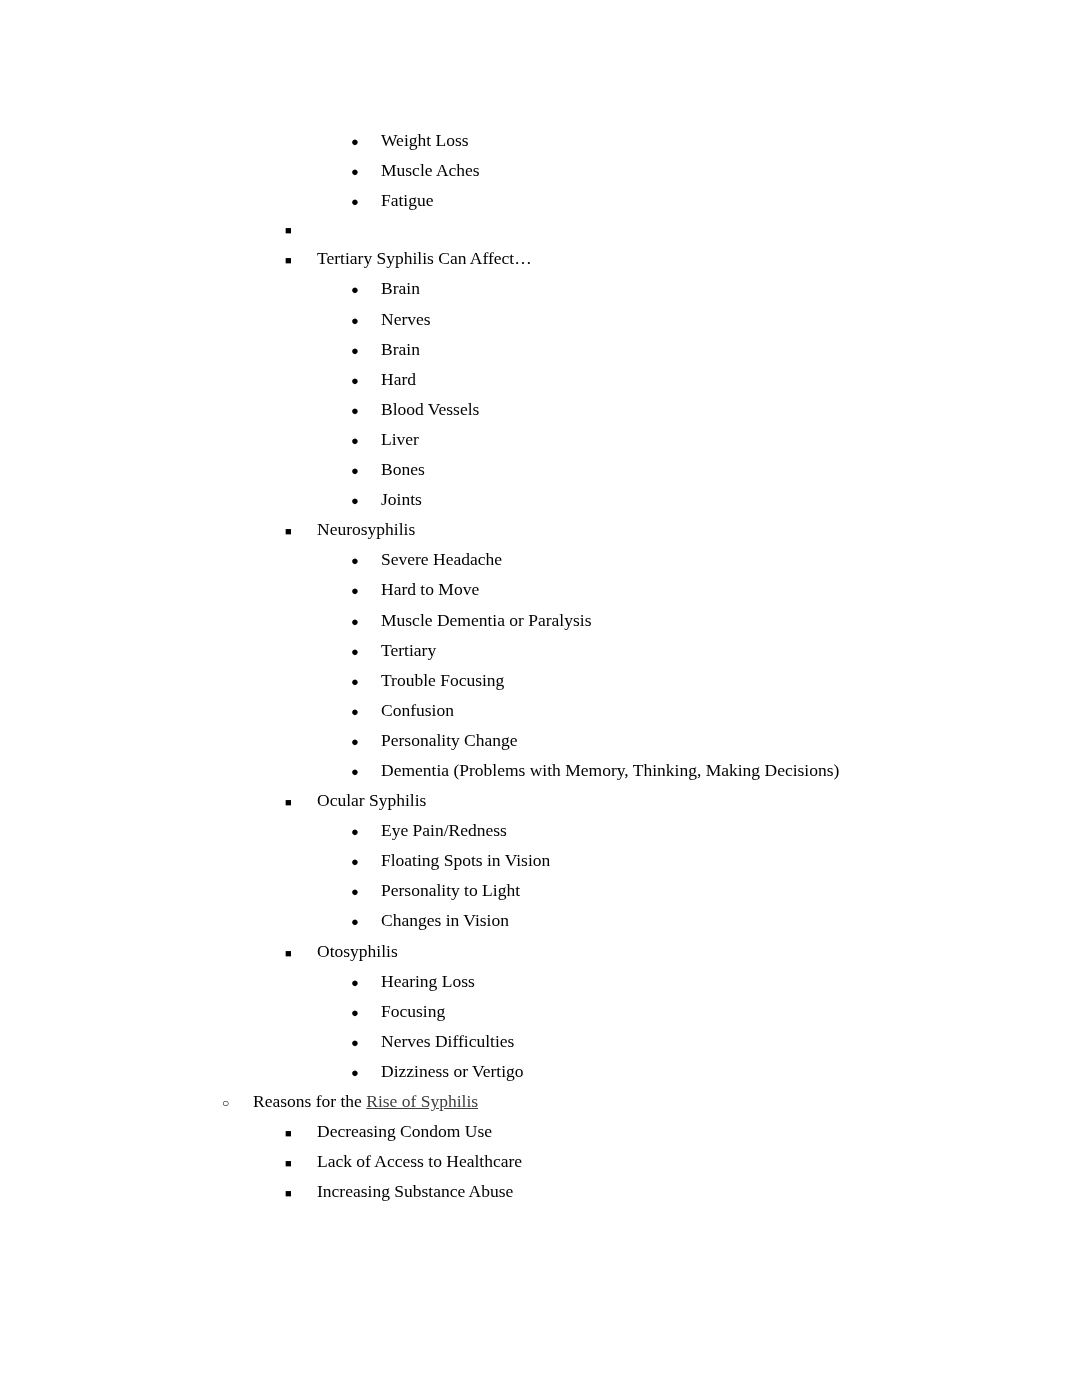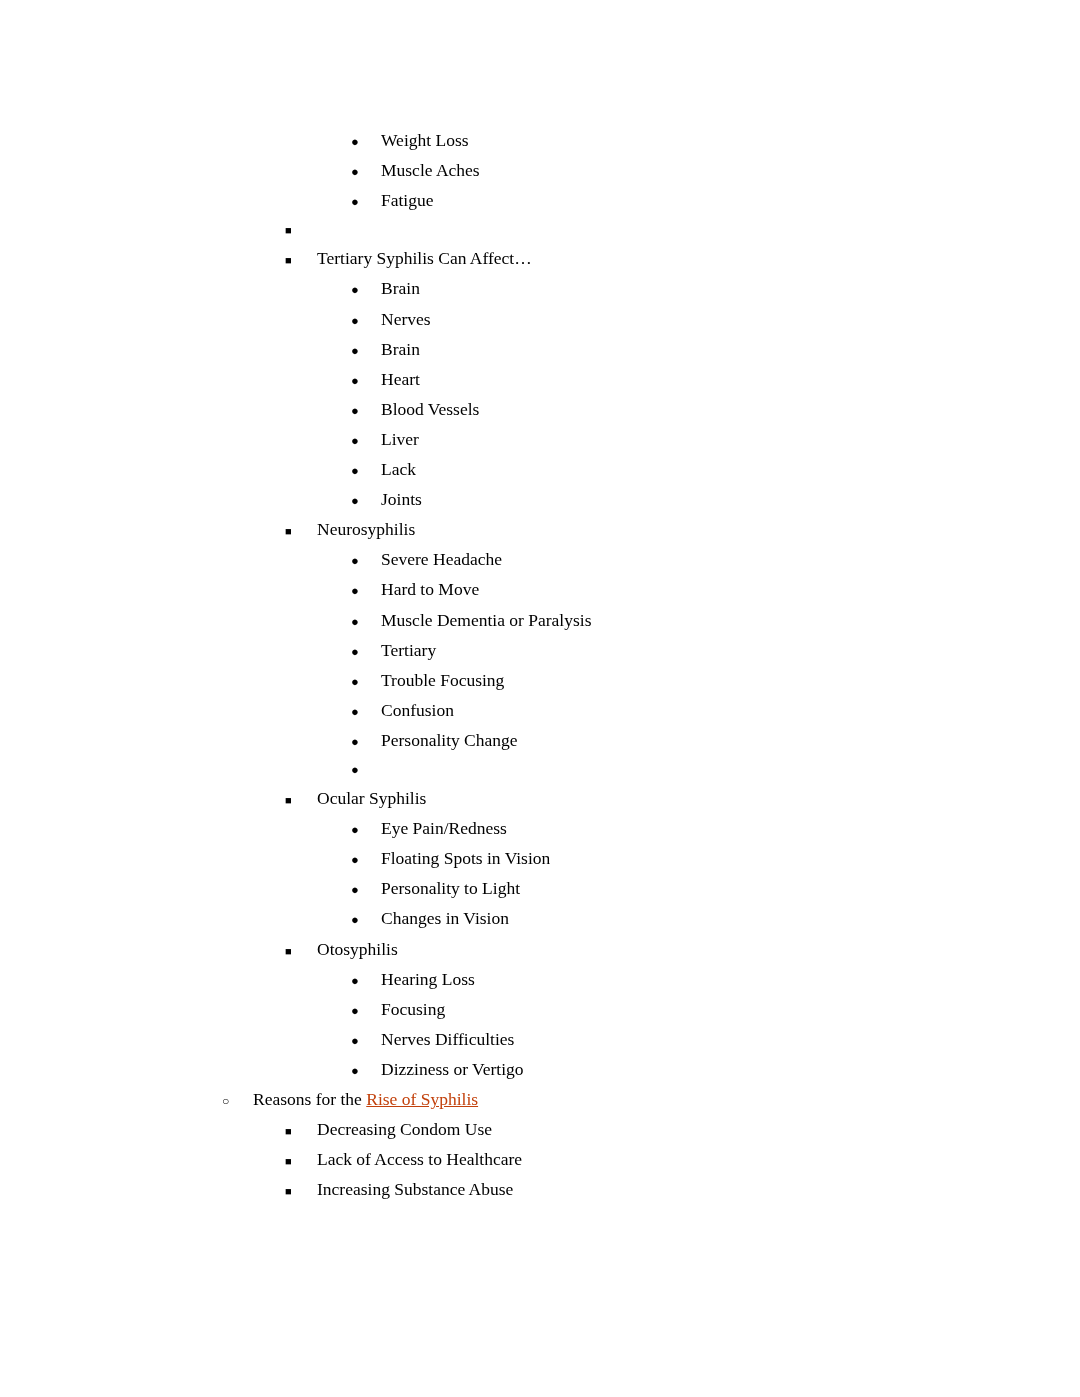--- a/index.html
+++ b/index.html
@@ -67,42 +67,42 @@
 <div class="page">
   <div class="doc-content" id="outline-list">
       <div class="row lvl3"><span class="bullet">●</span><span class="txt">Weight Loss</span></div>
       <div class="row lvl3"><span class="bullet">●</span><span class="txt">Muscle Aches</span></div>
       <div class="row lvl3"><span class="bullet">●</span><span class="txt">Fatigue</span></div>
       <div class="row lvl2"><span class="bullet">■</span></div>
       <div class="row lvl2"><span class="bullet">■</span><span class="txt">Tertiary Syphilis Can Affect…</span></div>
       <div class="row lvl3"><span class="bullet">●</span><span class="txt">Brain</span></div>
       <div class="row lvl3"><span class="bullet">●</span><span class="txt">Nerves</span></div>
       <div class="row lvl3"><span class="bullet">●</span><span class="txt">Brain</span></div>
-      <div class="row lvl3"><span class="bullet">●</span><span class="txt">Heart</span></div>
+      <div class="row lvl3"><span class="bullet">●</span><span class="txt">Hard</span></div>
       <div class="row lvl3"><span class="bullet">●</span><span class="txt">Blood Vessels</span></div>
       <div class="row lvl3"><span class="bullet">●</span><span class="txt">Liver</span></div>
-      <div class="row lvl3"><span class="bullet">●</span><span class="txt">Lack</span></div>
+      <div class="row lvl3"><span class="bullet">●</span><span class="txt">Bones</span></div>
       <div class="row lvl3"><span class="bullet">●</span><span class="txt">Joints</span></div>
       <div class="row lvl2"><span class="bullet">■</span><span class="txt">Neurosyphilis</span></div>
       <div class="row lvl3"><span class="bullet">●</span><span class="txt">Severe Headache</span></div>
       <div class="row lvl3"><span class="bullet">●</span><span class="txt">Hard to Move</span></div>
       <div class="row lvl3"><span class="bullet">●</span><span class="txt">Muscle Dementia or Paralysis</span></div>
       <div class="row lvl3"><span class="bullet">●</span><span class="txt">Tertiary</span></div>
       <div class="row lvl3"><span class="bullet">●</span><span class="txt">Trouble Focusing</span></div>
       <div class="row lvl3"><span class="bullet">●</span><span class="txt">Confusion</span></div>
       <div class="row lvl3"><span class="bullet">●</span><span class="txt">Personality Change</span></div>
-      <div class="row lvl3"><span class="bullet">●</span></div>
+      <div class="row lvl3"><span class="bullet">●</span><span class="txt">Dementia (Problems with Memory, Thinking, Making Decisions)</span></div>
       <div class="row lvl2"><span class="bullet">■</span><span class="txt">Ocular Syphilis</span></div>
       <div class="row lvl3"><span class="bullet">●</span><span class="txt">Eye Pain/Redness</span></div>
       <div class="row lvl3"><span class="bullet">●</span><span class="txt">Floating Spots in Vision</span></div>
       <div class="row lvl3"><span class="bullet">●</span><span class="txt">Personality to Light</span></div>
       <div class="row lvl3"><span class="bullet">●</span><span class="txt">Changes in Vision</span></div>
       <div class="row lvl2"><span class="bullet">■</span><span class="txt">Otosyphilis</span></div>
       <div class="row lvl3"><span class="bullet">●</span><span class="txt">Hearing Loss</span></div>
       <div class="row lvl3"><span class="bullet">●</span><span class="txt">Focusing</span></div>
       <div class="row lvl3"><span class="bullet">●</span><span class="txt">Nerves Difficulties</span></div>
       <div class="row lvl3"><span class="bullet">●</span><span class="txt">Dizziness or Vertigo</span></div>
-      <div class="row lvl1"><span class="bullet">○</span><span class="txt"><span>Reasons for the </span><a class="doc-link" style="color: #c2410c;">Rise of Syphilis</a></span></div>
+      <div class="row lvl1"><span class="bullet">○</span><span class="txt"><span>Reasons for the </span><a class="doc-link" style="color: #404040;">Rise of Syphilis</a></span></div>
       <div class="row lvl2"><span class="bullet">■</span><span class="txt">Decreasing Condom Use</span></div>
       <div class="row lvl2"><span class="bullet">■</span><span class="txt">Lack of Access to Healthcare</span></div>
       <div class="row lvl2"><span class="bullet">■</span><span class="txt">Increasing Substance Abuse</span></div>
     </div>
 </div>
 
 </body></html>

